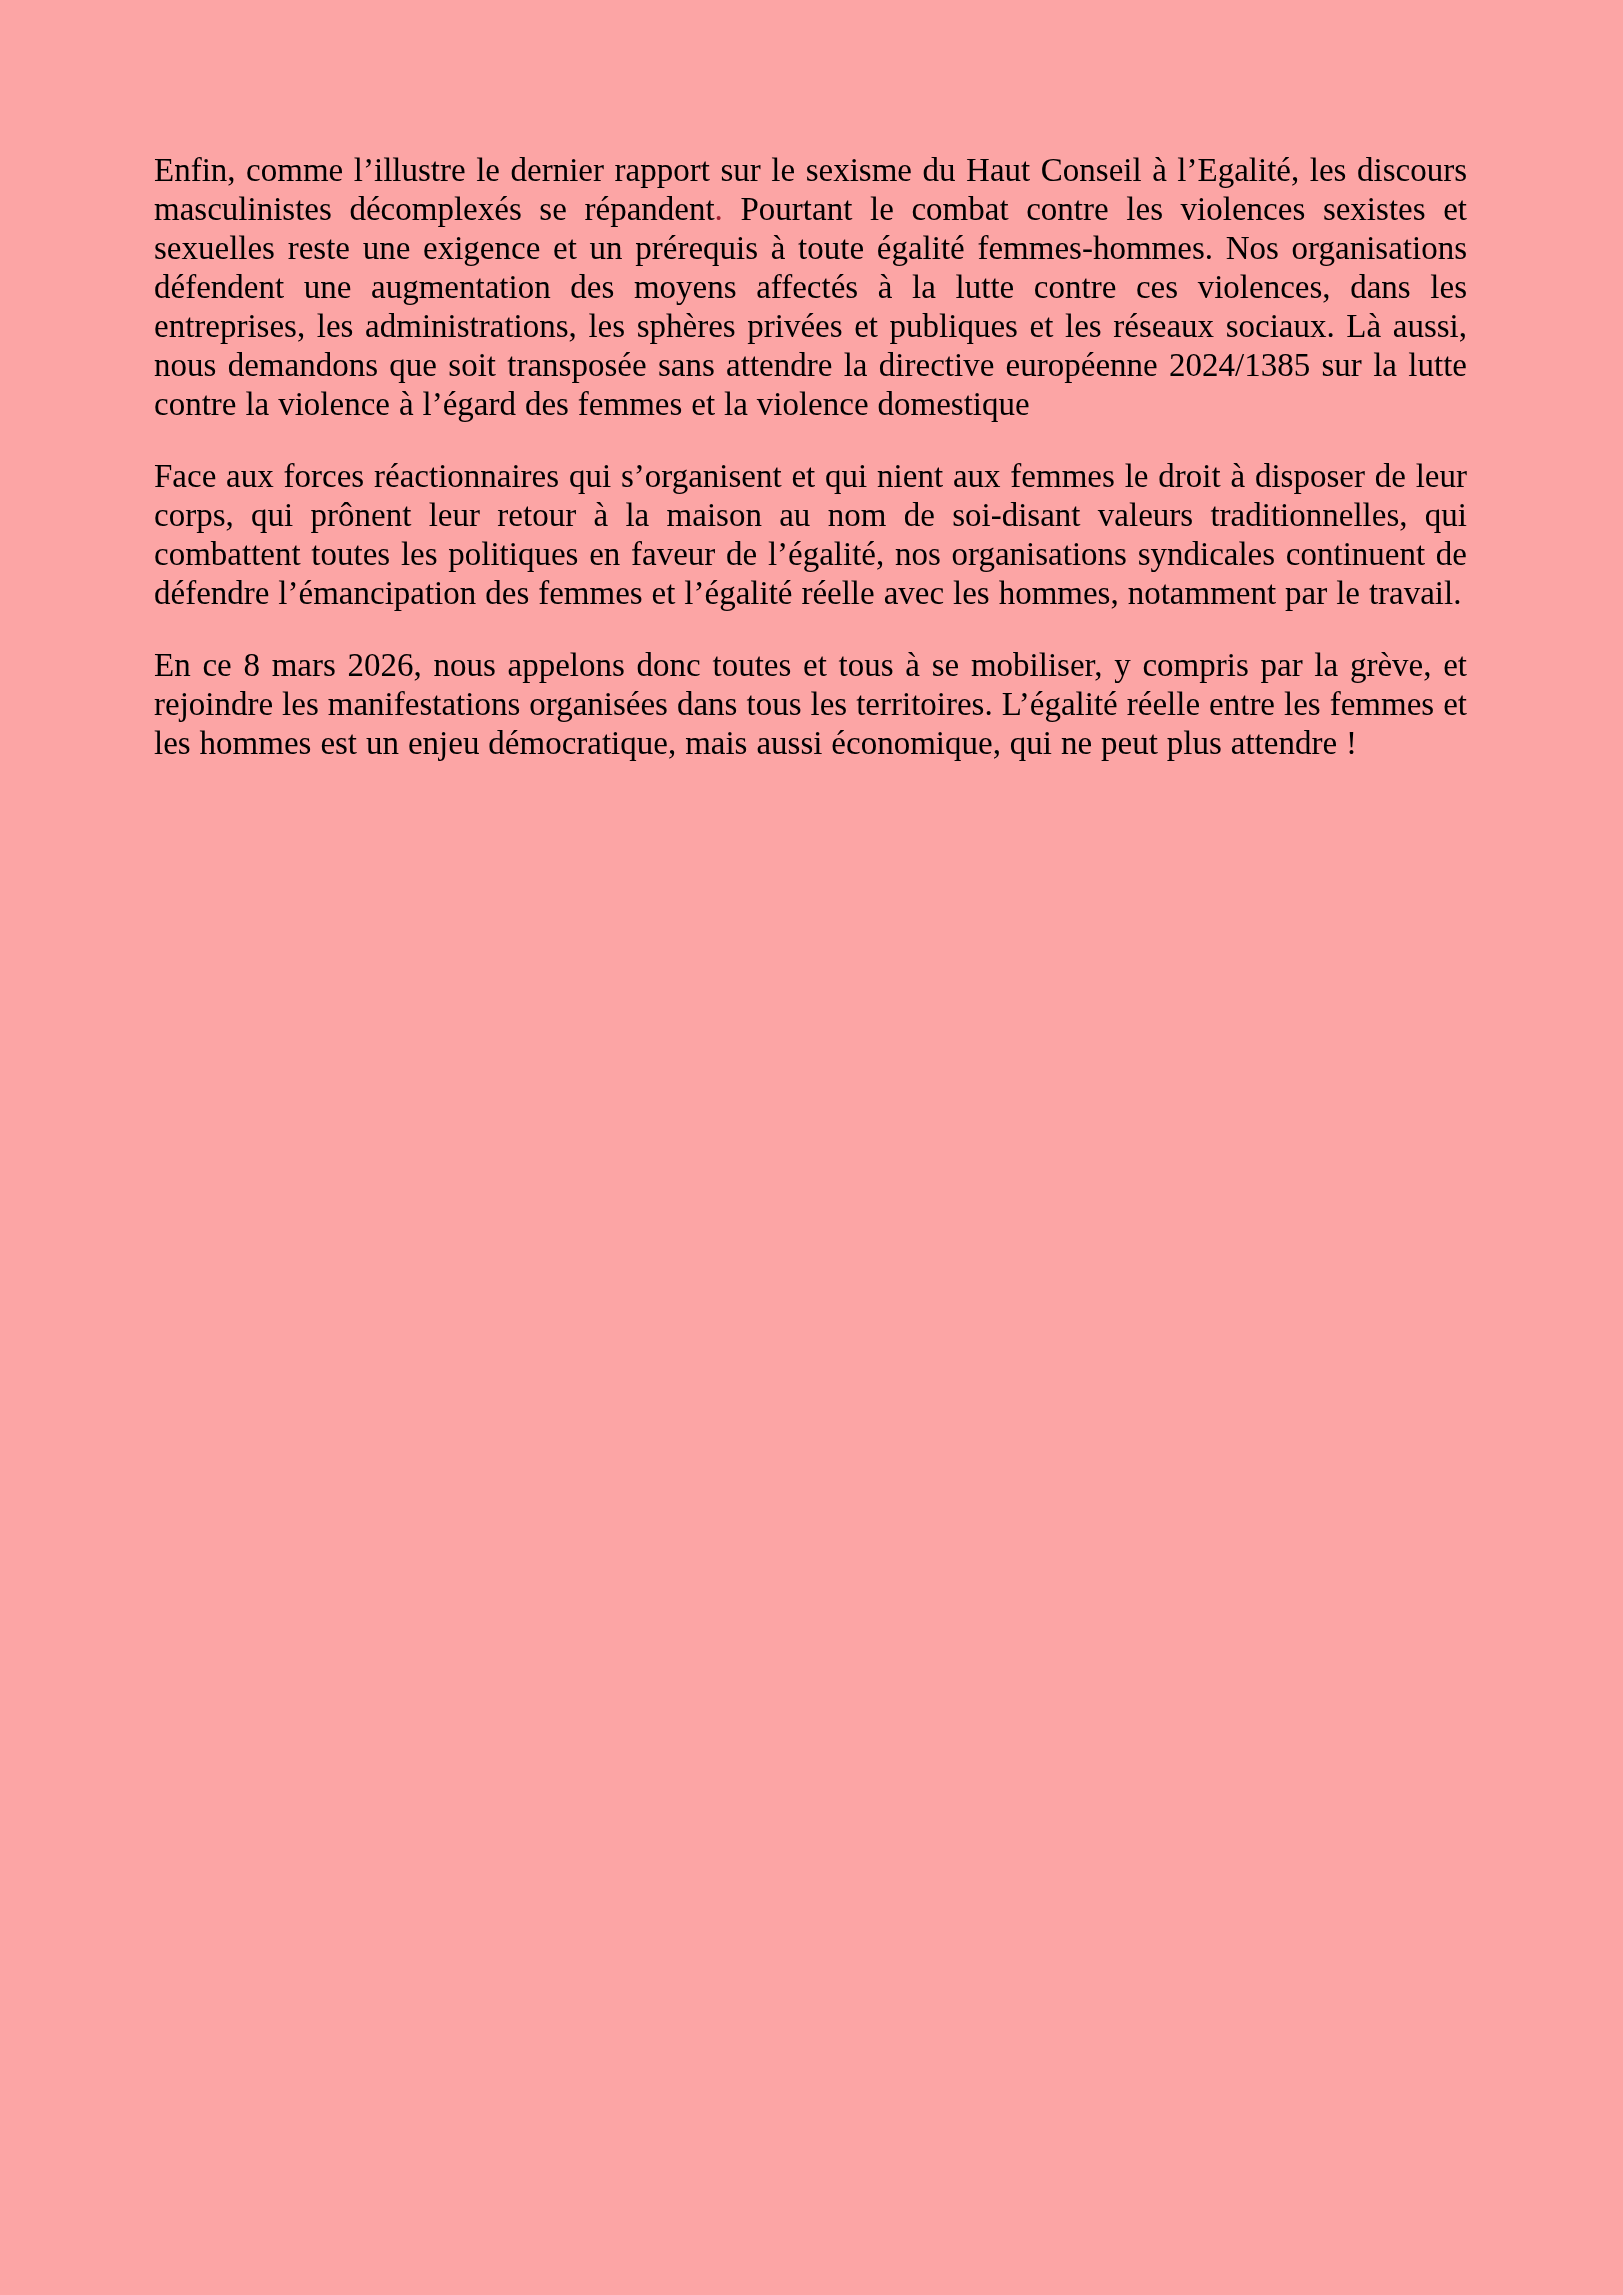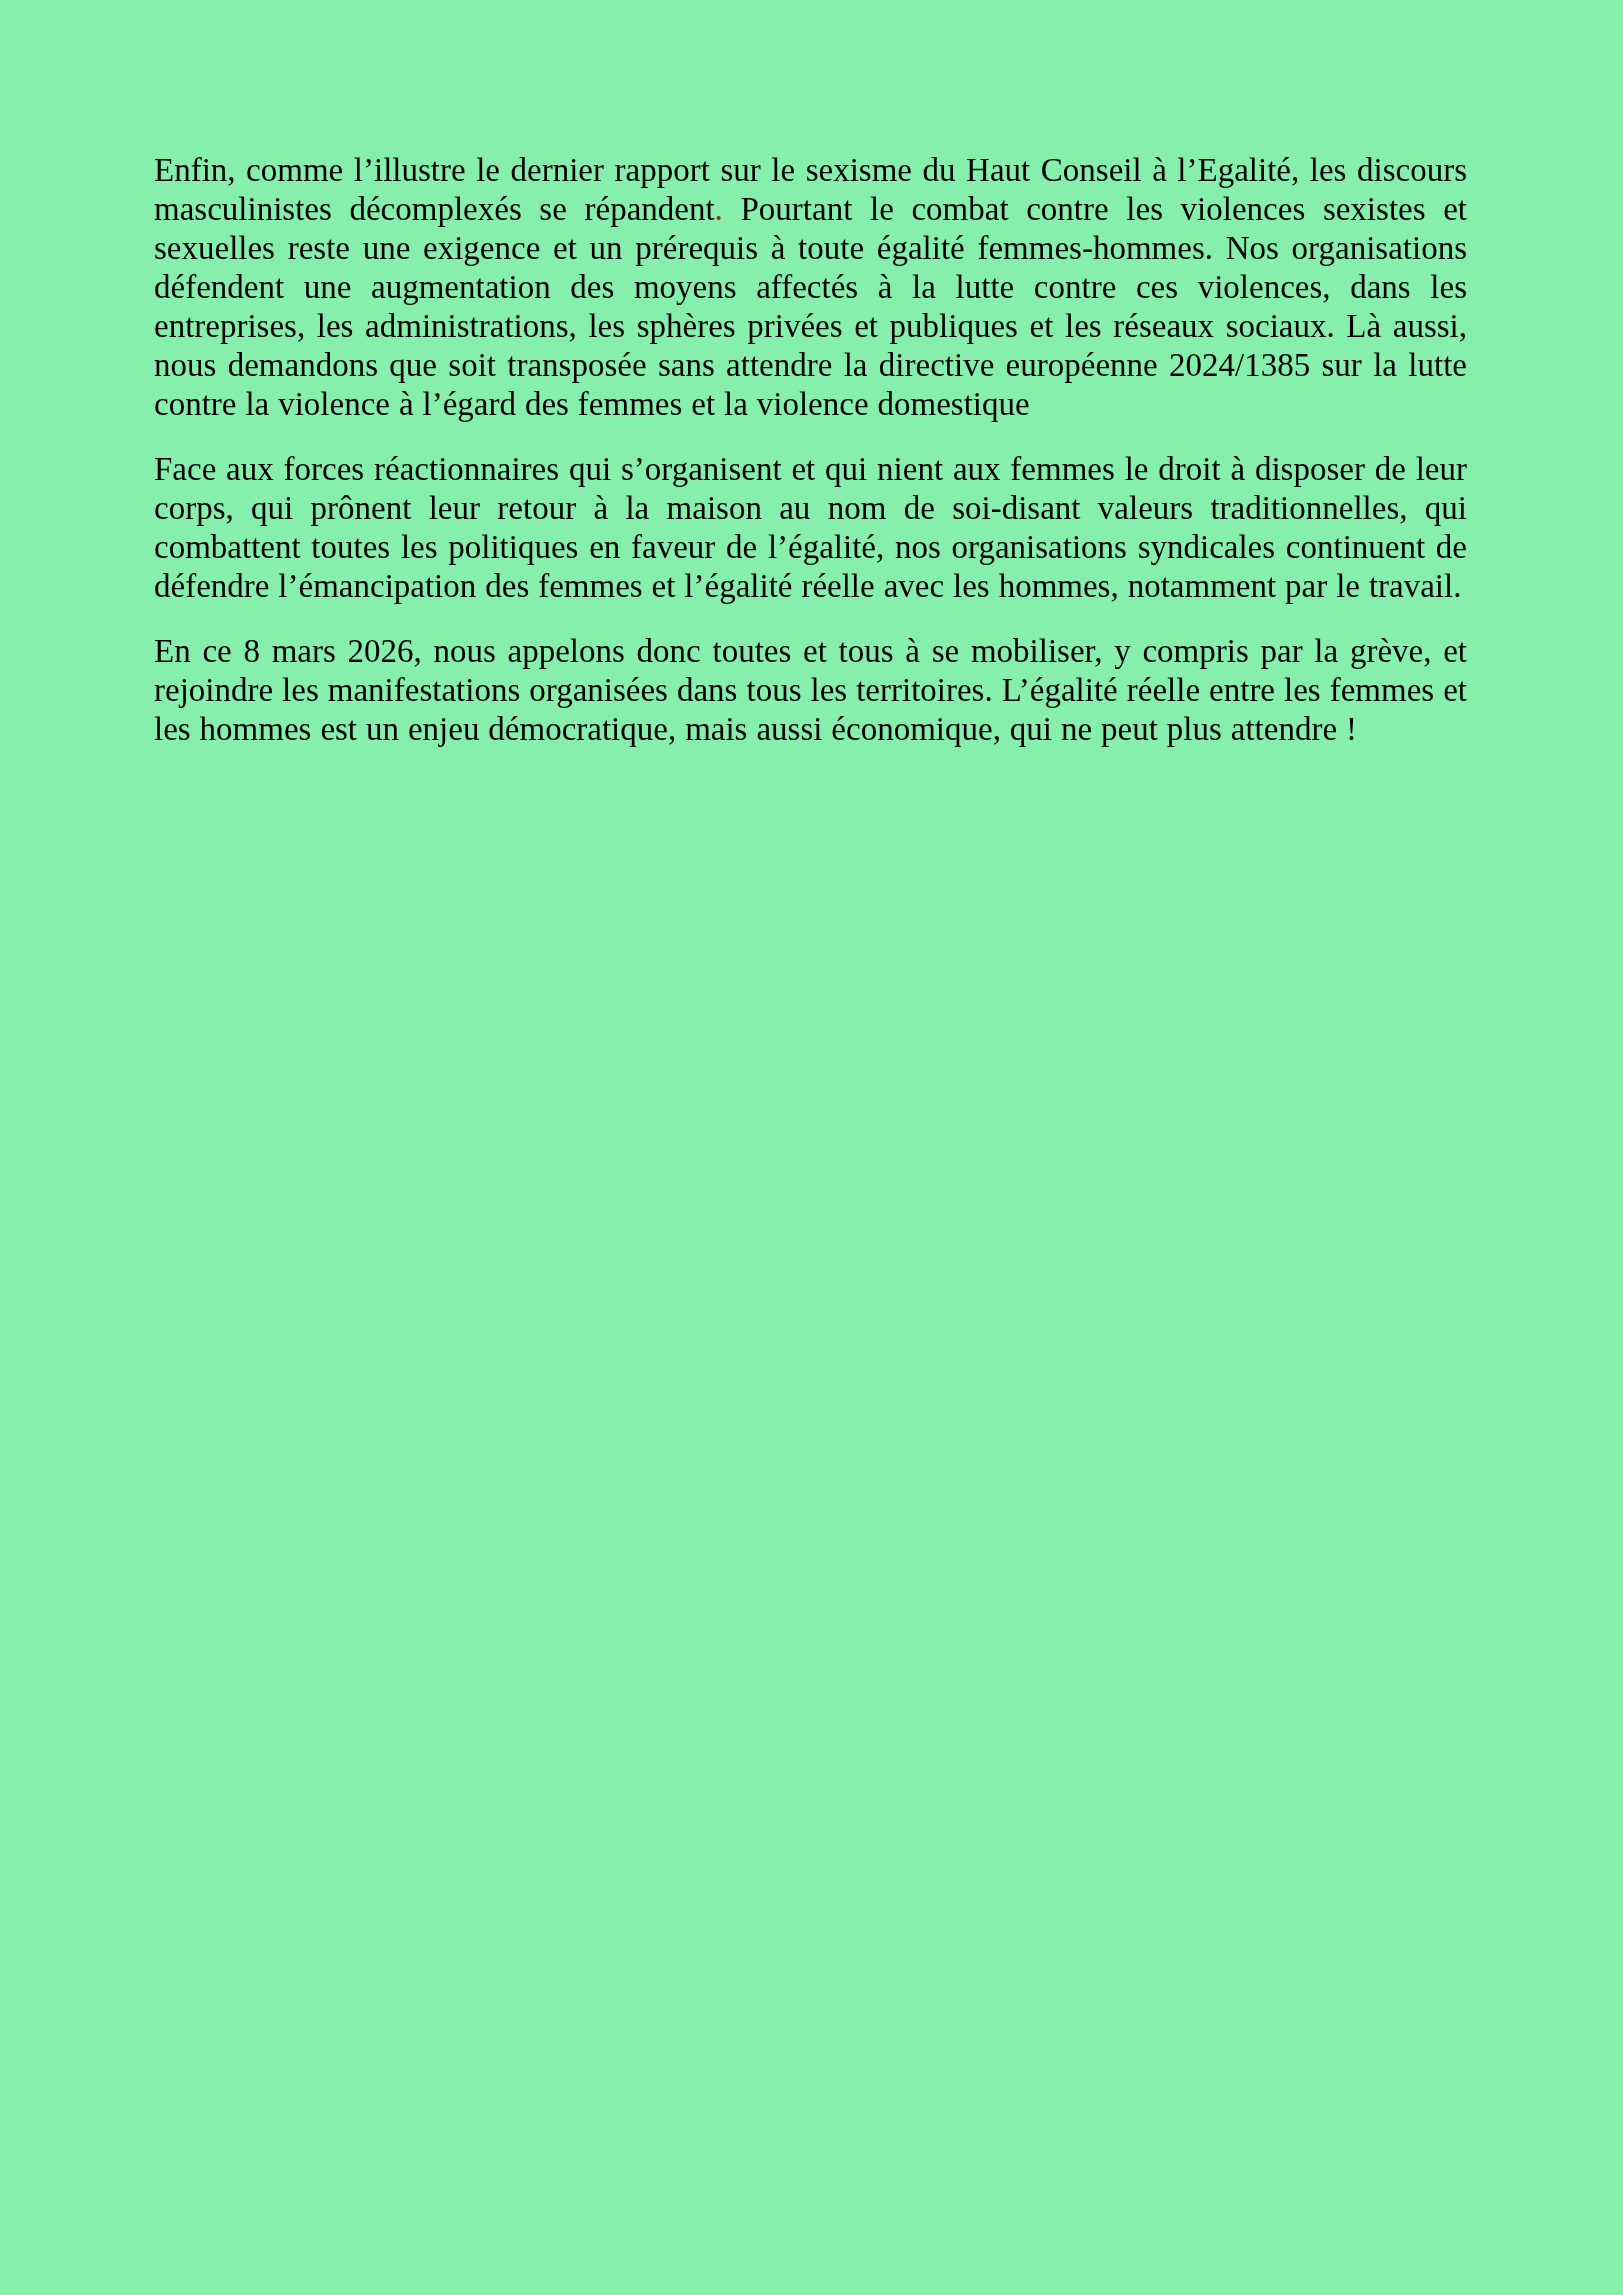--- a/index.html
+++ b/index.html
@@ -4,41 +4,41 @@
 <style>
   html, body {
     margin: 0;
     padding: 0;
     background: #ffffff;
   }
   .page {
     position: relative;
     width: 1623px;
     height: 2295px;
-    background: #86efac;
+    background: #fca5a5;
     overflow: hidden;
   }
   .text-block {
     position: absolute;
     left: 154px;
     top: 151px;
     width: 1313px;
   }
   .text-block p {
     margin: 0;
     padding: 0;
     font-family: "Liberation Serif", "DejaVu Serif", serif;
     font-size: 33px;
     line-height: 39px;
     color: #000000;
     text-align: justify;
     word-spacing: 0.7px;
   }
   .text-block p + p {
-    margin-top: 26px; 
+    margin-top: 33px; 
   }
   p.bold-callout {
     font-weight: 400;
   }
   .red-period {
     color: #a02030;
   }
 </style>
 </head>
 <body>

